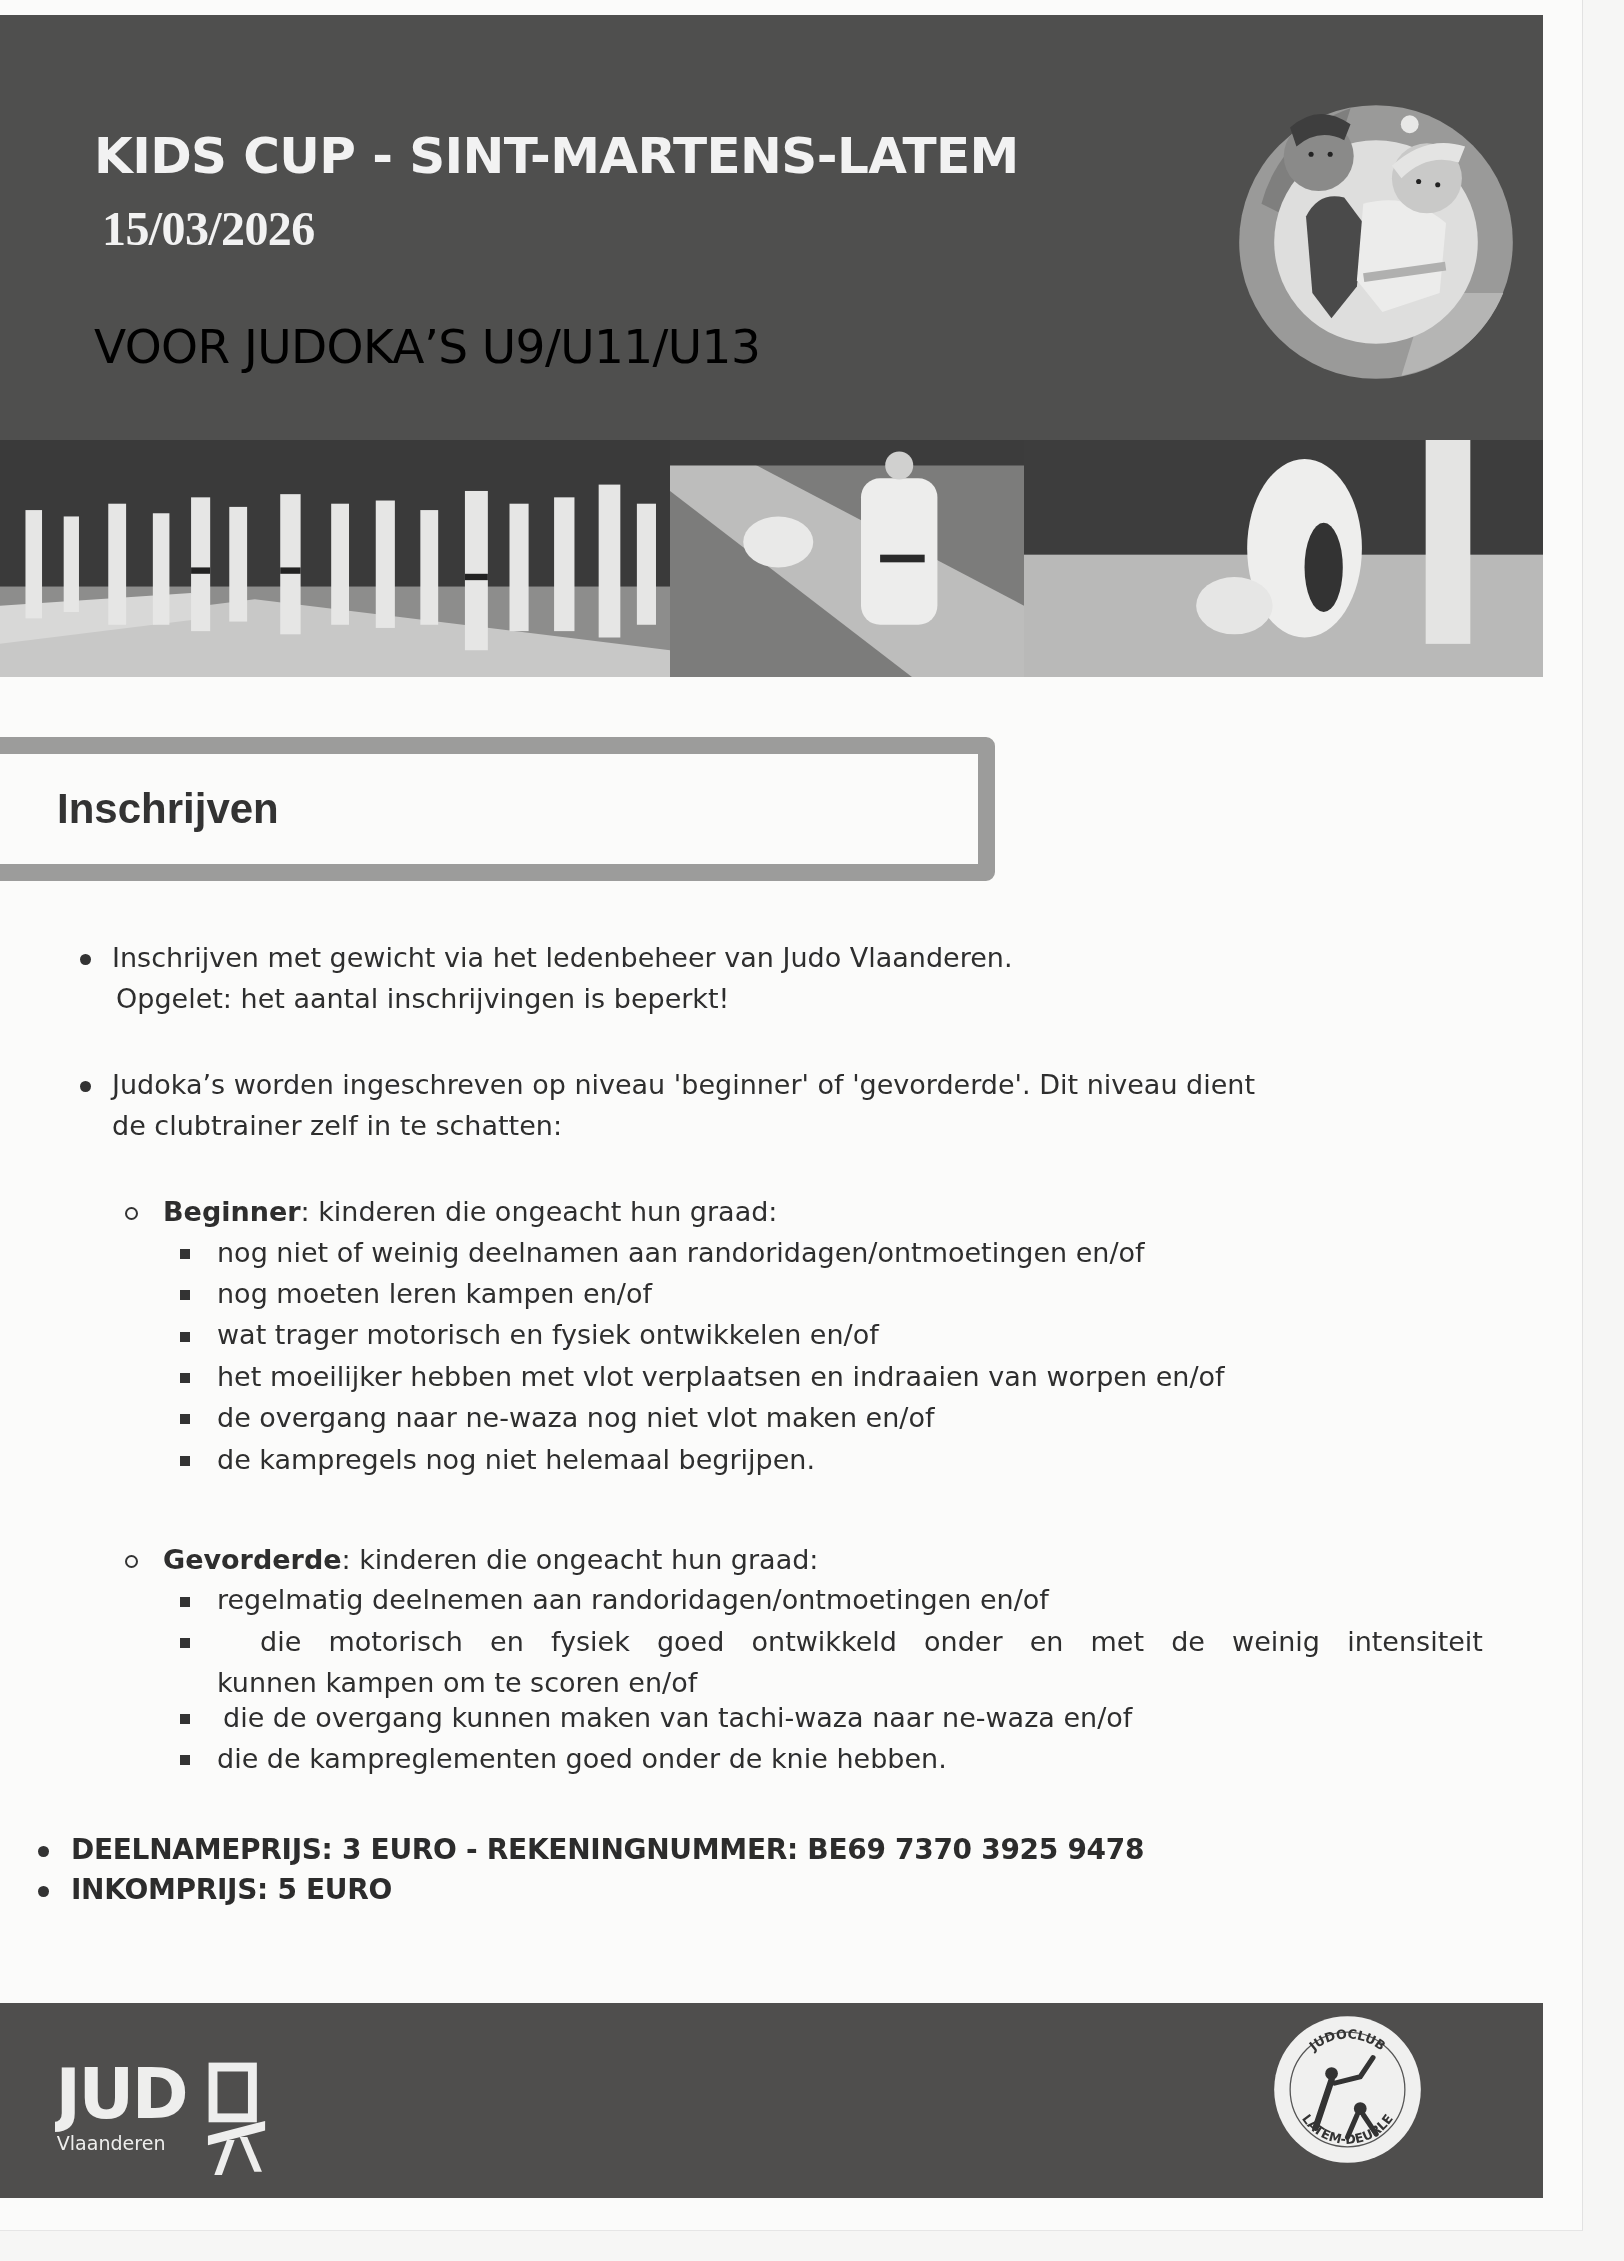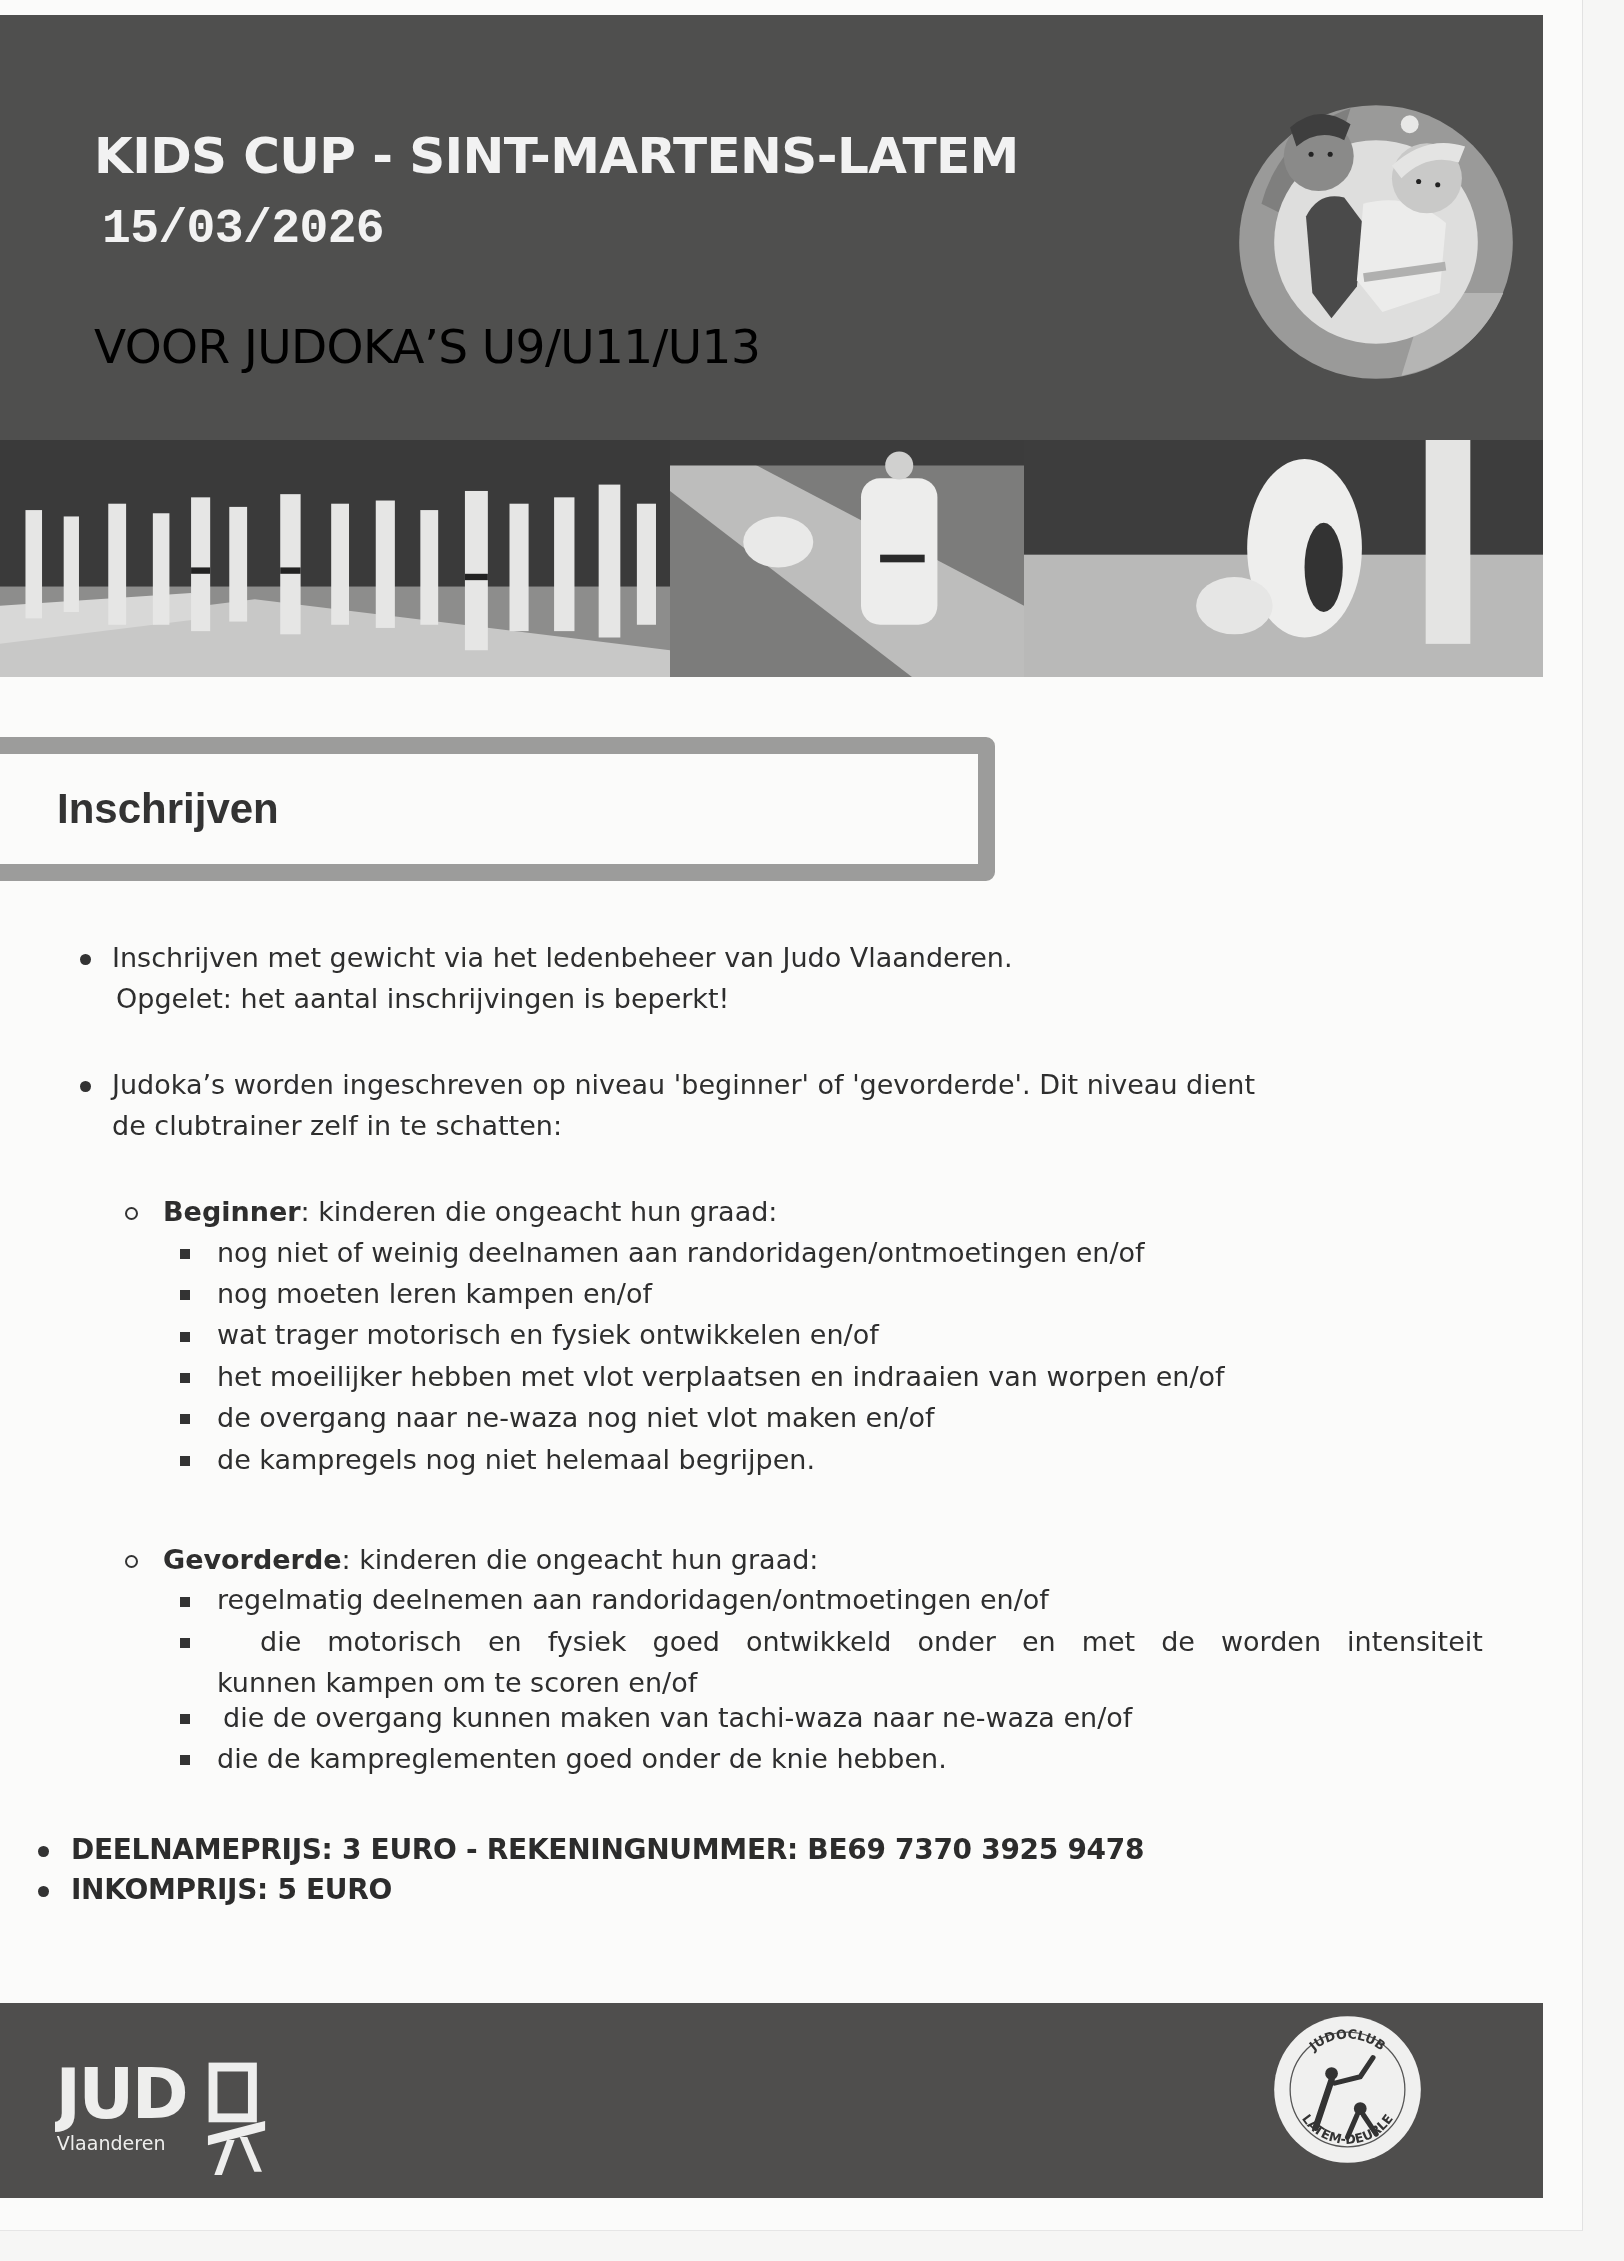--- a/index.html
+++ b/index.html
@@ -18,21 +18,21 @@
     position:absolute; left:0; top:15.3px; width:1543px; height:426px;
     background:#4f4f4e;
   }
   .title {
     position:absolute; left:94px; top:131px;
     font-family:"DejaVu Sans", sans-serif; font-weight:bold;
     font-size:50px; letter-spacing:-0.6px; color:#f2f2f2; line-height:1;
   }
   .date {
     position:absolute; left:102px; top:205px;
-    font-family:Liberation Mono, monospace; font-weight:bold;
+    font-family:Liberation Serif, serif; font-weight:bold;
     font-size:48px; letter-spacing:-0.6px; color:#f2f2f2; line-height:1;
   }
   .subtitle {
     position:absolute; left:94px; top:323px;
     font-family:"DejaVu Sans", sans-serif; font-weight:normal;
     font-size:47px; letter-spacing:-0.6px; color:#000000; line-height:1;
   }
   .mascot {
     position:absolute; left:1236px; top:102px; width:280px; height:280px;
   }
@@ -216,21 +216,21 @@
       <span>die</span>
       <span>motorisch</span>
       <span>en</span>
       <span>fysiek</span>
       <span>goed</span>
       <span>ontwikkeld</span>
       <span>onder</span>
       <span>en</span>
       <span>met</span>
       <span>de</span>
-      <span>worden</span>
+      <span>weinig</span>
       <span>intensiteit</span>
     </span>
 </div>
 <div class="body-text" style="left:217px;top:1669px;">kunnen kampen om te scoren en/of</div>
 
 <div class="bullet-square" style="left:180px;top:1714px;"></div>
 <div class="body-text" style="left:223px;top:1704px;">die de overgang kunnen maken van tachi-waza naar ne-waza en/of</div>
 
 <div class="bullet-square" style="left:180px;top:1755px;"></div>
 <div class="body-text" style="left:217px;top:1745px;">die de kampreglementen goed onder de knie hebben.</div>

